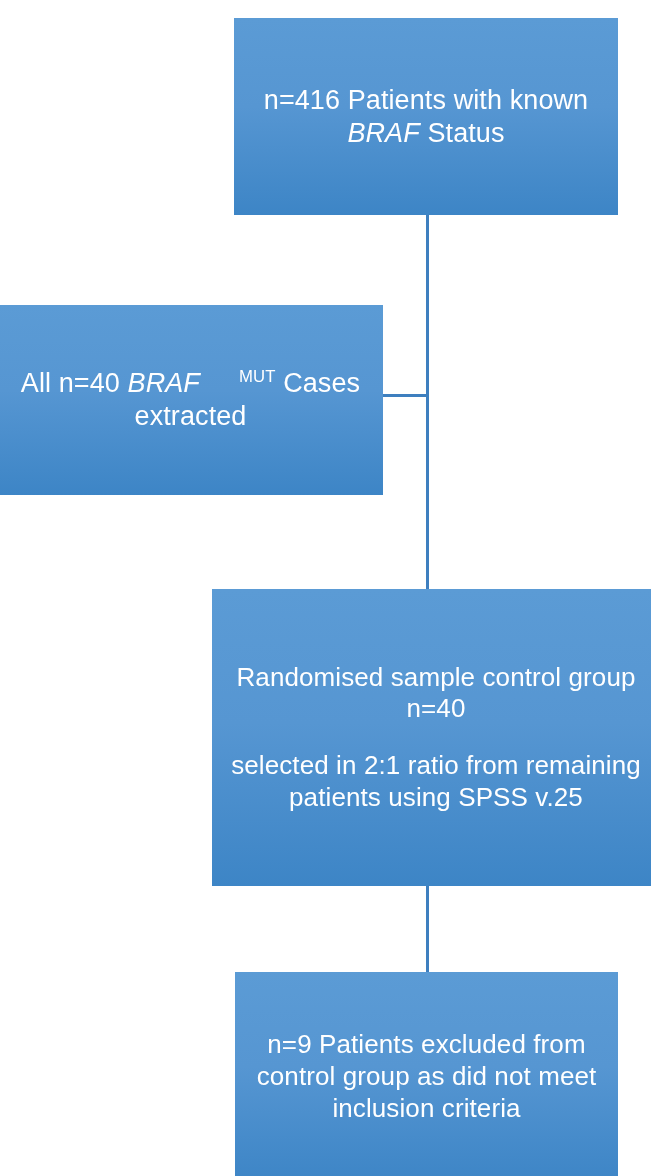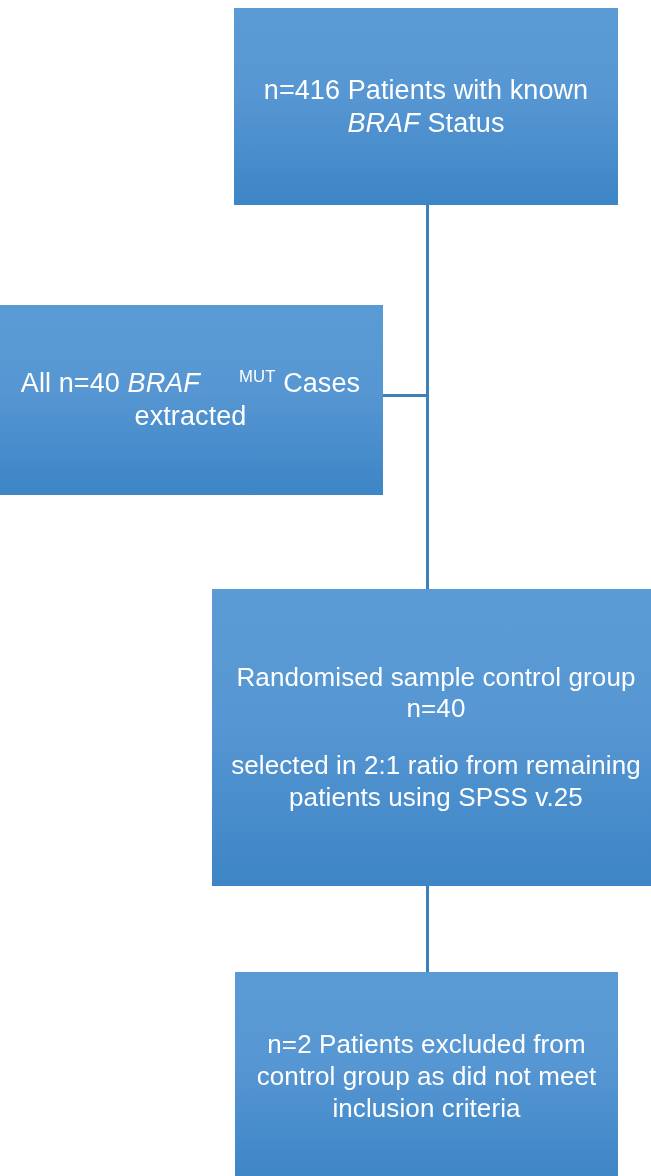--- a/index.html
+++ b/index.html
@@ -64,21 +64,21 @@
 
   
   .handle {
     position: absolute;
     background: #E4E9EE;
     border: 1px solid #AFC4D6;
     box-sizing: border-box;
   }
 
   
-  #box-known-braf   { left: 234px; top: 8px;   width: 384px; height: 197px; font-size: 27px; }
+  #box-known-braf   { left: 234px; top: 18px;   width: 384px; height: 197px; font-size: 27px; }
   #box-braf-mut     { left: -2px;  top: 305px; width: 385px; height: 190px; font-size: 27px; }
   #box-control-grp  { left: 212px; top: 589px; width: 448px; height: 297px; font-size: 26px; }
   #box-excluded     { left: 235px; top: 972px; width: 383px; height: 210px; font-size: 26px; }
   #handle-braf-mut    { left: 235px; top: 477px;  width: 28px; height: 17px; }
 
   
   #conn-main-upper { left: 426px; top: 204px; height: 385px; }
   
   #conn-main-lower { left: 426px; top: 886px; height: 86px; }
   
@@ -105,17 +105,17 @@
     <div class="handle" id="handle-braf-mut"></div>
   </div>
 
   <div class="flowbox" id="box-control-grp">
     <p>Randomised sample control group n=40</p>
     <p>selected in 2:1 ratio from remaining patients using SPSS v.25</p>
 
   </div>
 
   <div class="flowbox" id="box-excluded">
-    <p>n=2 Patients excluded from control group as did not meet inclusion criteria</p>
+    <p>n=9 Patients excluded from control group as did not meet inclusion criteria</p>
 
   </div>
 
 </div>
 
 </body></html>

